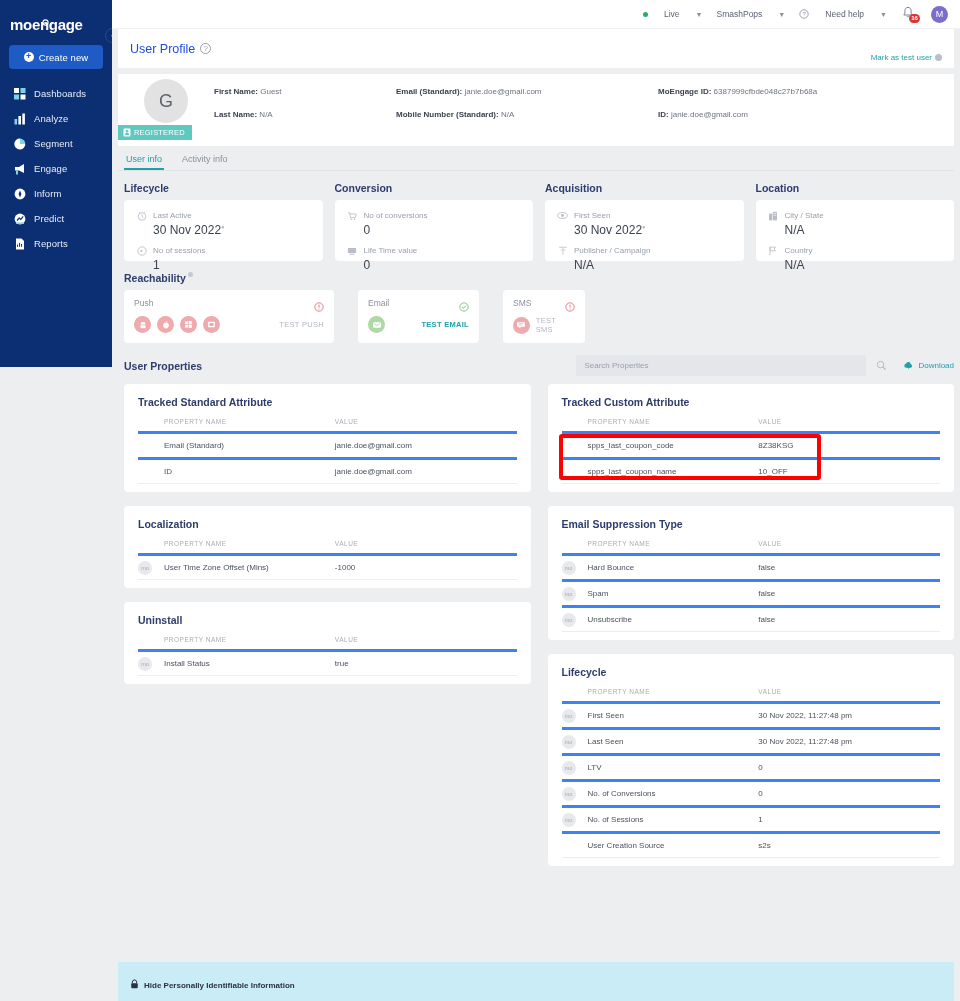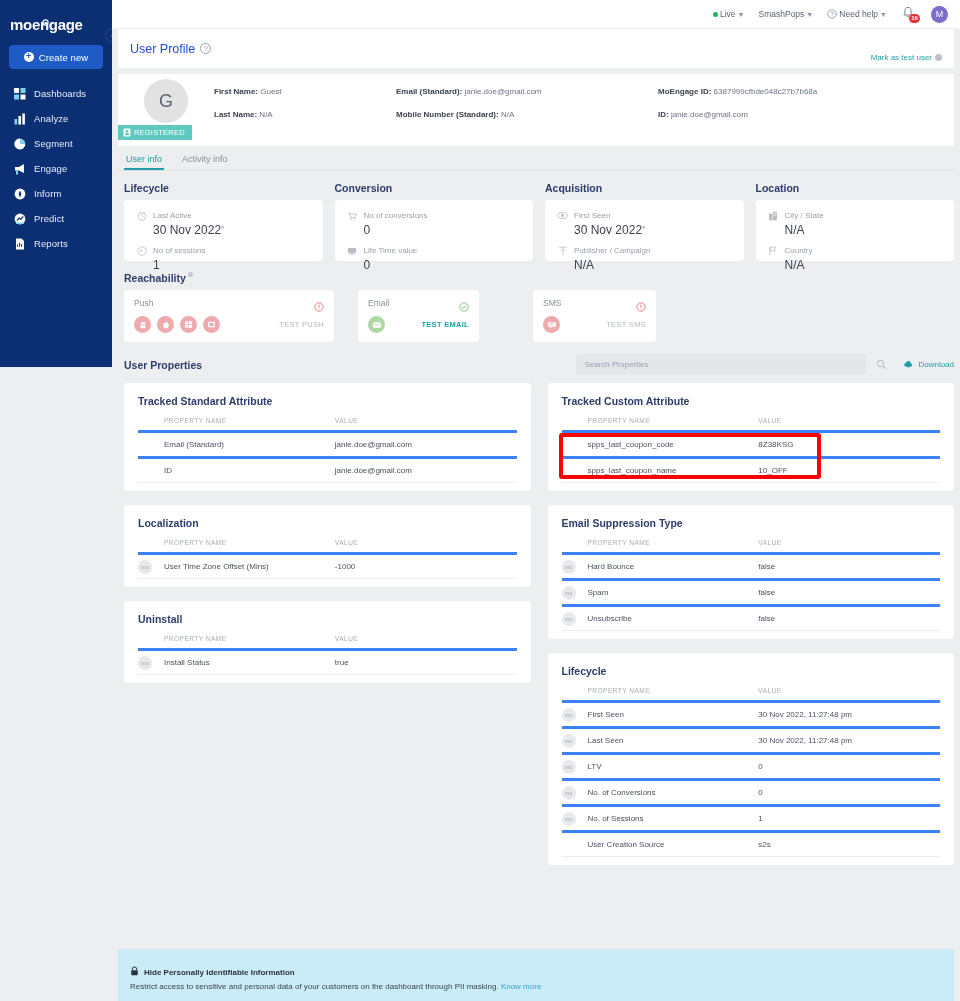--- a/index.html
+++ b/index.html
@@ -54,21 +54,21 @@
 
   
   .main { flex: 1; position: relative; background: #eceef0; }
 
   .topbar {
     height: 29px; background: #fff;
     display: flex; align-items: center; justify-content: flex-end;
     padding-right: 12px; gap: 14px;
     border-bottom: 1px solid #f0f1f3;
   }
-  .tb-item { display: flex; align-items: center; gap: 2px; font-size: 8.5px; color: #5b6272; cursor: pointer; }
+  .tb-item { display: flex; align-items: center; gap: 16px; font-size: 8.5px; color: #5b6272; cursor: pointer; }
   .dot-live { width: 5px; height: 5px; border-radius: 50%; background: #27ae60; }
   .caret { font-size: 7px; color: #8a90a0; }
   .bell-wrap { position: relative; width: 16px; height: 16px; cursor: pointer; }
   .badge {
     position: absolute; right: -3px; bottom: -1px;
     background: #e03434; color: #fff; border-radius: 8px;
     font-size: 6px; min-width: 11px; height: 9px; line-height: 9px;
     text-align: center; padding: 0 1.5px; font-weight: bold;
   }
   .avatar-top {
@@ -155,21 +155,21 @@
   .stat-val { font-size: 12px; color: #3c4250; margin-top: 2px; margin-left: 17px; }
   .stat-val sup { font-size: 6px; color: #b6bbc5; }
 
   .reach-row { display: flex; gap: 24px; }
   .reach-card {
     background: #fff; border-radius: 4px;
     padding: 8px 10px 9px 10px;
   }
   .reach-card.push { width: 210px; }
   .reach-card.email { width: 121px; }
-  .reach-card.sms { width: 123px; margin-left: 30px; }
+  .reach-card.sms { width: 82px; }
   .reach-head { display: flex; align-items: center; justify-content: space-between; }
   .reach-head .n { font-size: 8.5px; color: #8b919e; }
   .reach-body { display: flex; align-items: center; margin-top: 8px; }
   .chip {
     width: 17px; height: 17px; border-radius: 50%;
     display: flex; align-items: center; justify-content: center;
     margin-right: 6px;
   }
   .chip.red { background: #eeaaad; }
   .chip.green { background: #aed8a4; }
@@ -778,20 +778,16 @@
     <div class="pii">
       <div class="pii-t">
         <span>
           <svg width="9" height="10" viewBox="0 0 10 11">
               <path d="M2.6 5 L2.6 3.4 a2.4 2.4 0 0 1 4.8 0 L7.4 5" fill="none" stroke="#2b3240" stroke-width="1.1"></path>
               <rect x="1.4" y="4.8" width="7.2" height="5.4" rx="1" fill="#2b3240"></rect>
             </svg>
         </span>
         <span>Hide Personally Identifiable Information</span>
       </div>
-      <div class="pii-d">
-        <span>Restrict access to sensitive and personal data of your customers on the dashboard through PII masking.</span>
-        <a>Know more</a>
-      </div>
     </div>
 
   </div>
 </div>
 
 </body></html>

